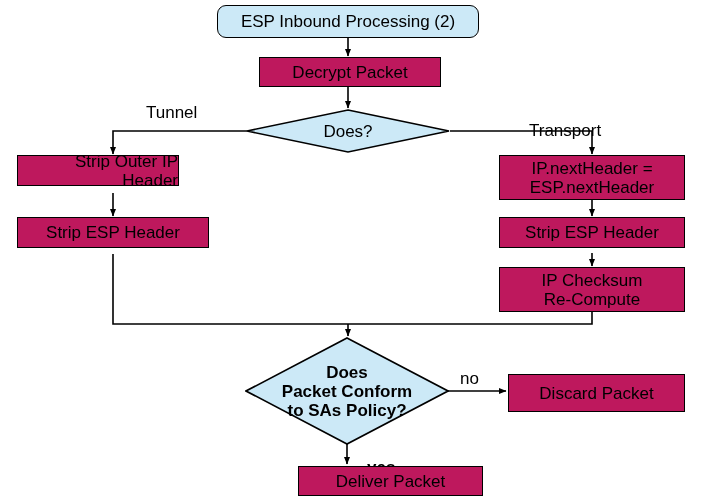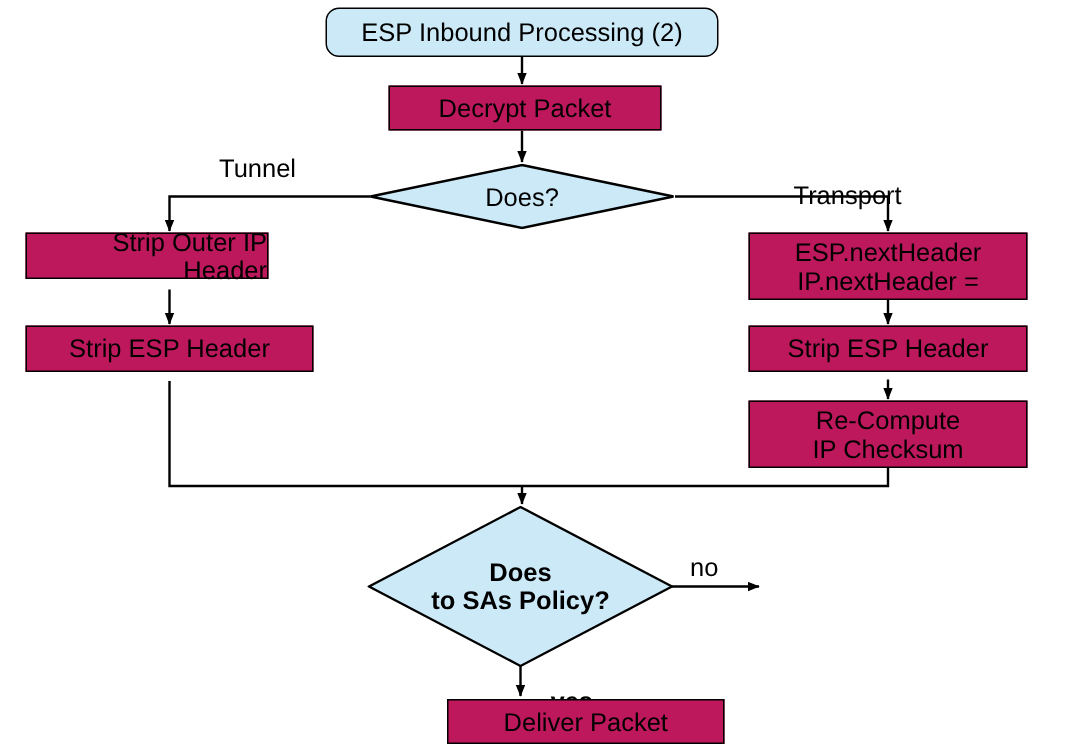--- a/index.html
+++ b/index.html
@@ -131,43 +131,47 @@
 
   <div class="node box" style="left:17px; top:155px; width:162px; height:31px;">
     <span>Strip Outer IP Header</span>
   </div>
 
   <div class="node box" style="left:17px; top:217px; width:192px; height:31px;">
     <span>Strip ESP Header</span>
   </div>
 
   <div class="node box" style="left:499px; top:155px; width:186px; height:45px; flex-direction:column;">
+    <span class="nl">IP.nextHeader =</span>
     <span class="nl">ESP.nextHeader</span>
-    <span class="nl">IP.nextHeader =</span>
   </div>
 
   <div class="node box" style="left:499px; top:217px; width:186px; height:31px;">
     <span>Strip ESP Header</span>
   </div>
 
   <div class="node box" style="left:499px; top:267px; width:186px; height:45px; flex-direction:column;">
+    <span class="nl">IP Checksum</span>
     <span class="nl">Re-Compute</span>
-    <span class="nl">IP Checksum</span>
   </div>
 
   <div class="node decision" style="left:245px; top:337px; width:204px; height:108px; flex-direction:column;font-weight:bold;">
     <svg viewBox="0 0 204 108" xmlns="http://www.w3.org/2000/svg">
       <polygon points="102,1 203,54 102,107 1,54" fill="#cce9f7" stroke="#000000" stroke-width="1.6"></polygon>
     </svg>
     <span class="dlabel nl">Does</span>
+    <span class="dlabel nl">Packet Conform</span>
     <span class="dlabel nl">to SAs Policy?</span>
   </div>
 
   <div class="edge-label" style="left:460px; top:369px;">no</div>
 
   <div class="edge-label" style="left:367px; top:458px;font-weight:bold;">yes</div>
 
+  <div class="node box" style="left:508px; top:374px; width:177px; height:38px;">
+    <span>Discard Packet</span>
+  </div>
 
   <div class="node box" style="left:256px; top:466px; width:185px; height:30px;margin-left:42px;">
     <span>Deliver Packet</span>
   </div>
 
 </div>
 
 </body></html>

